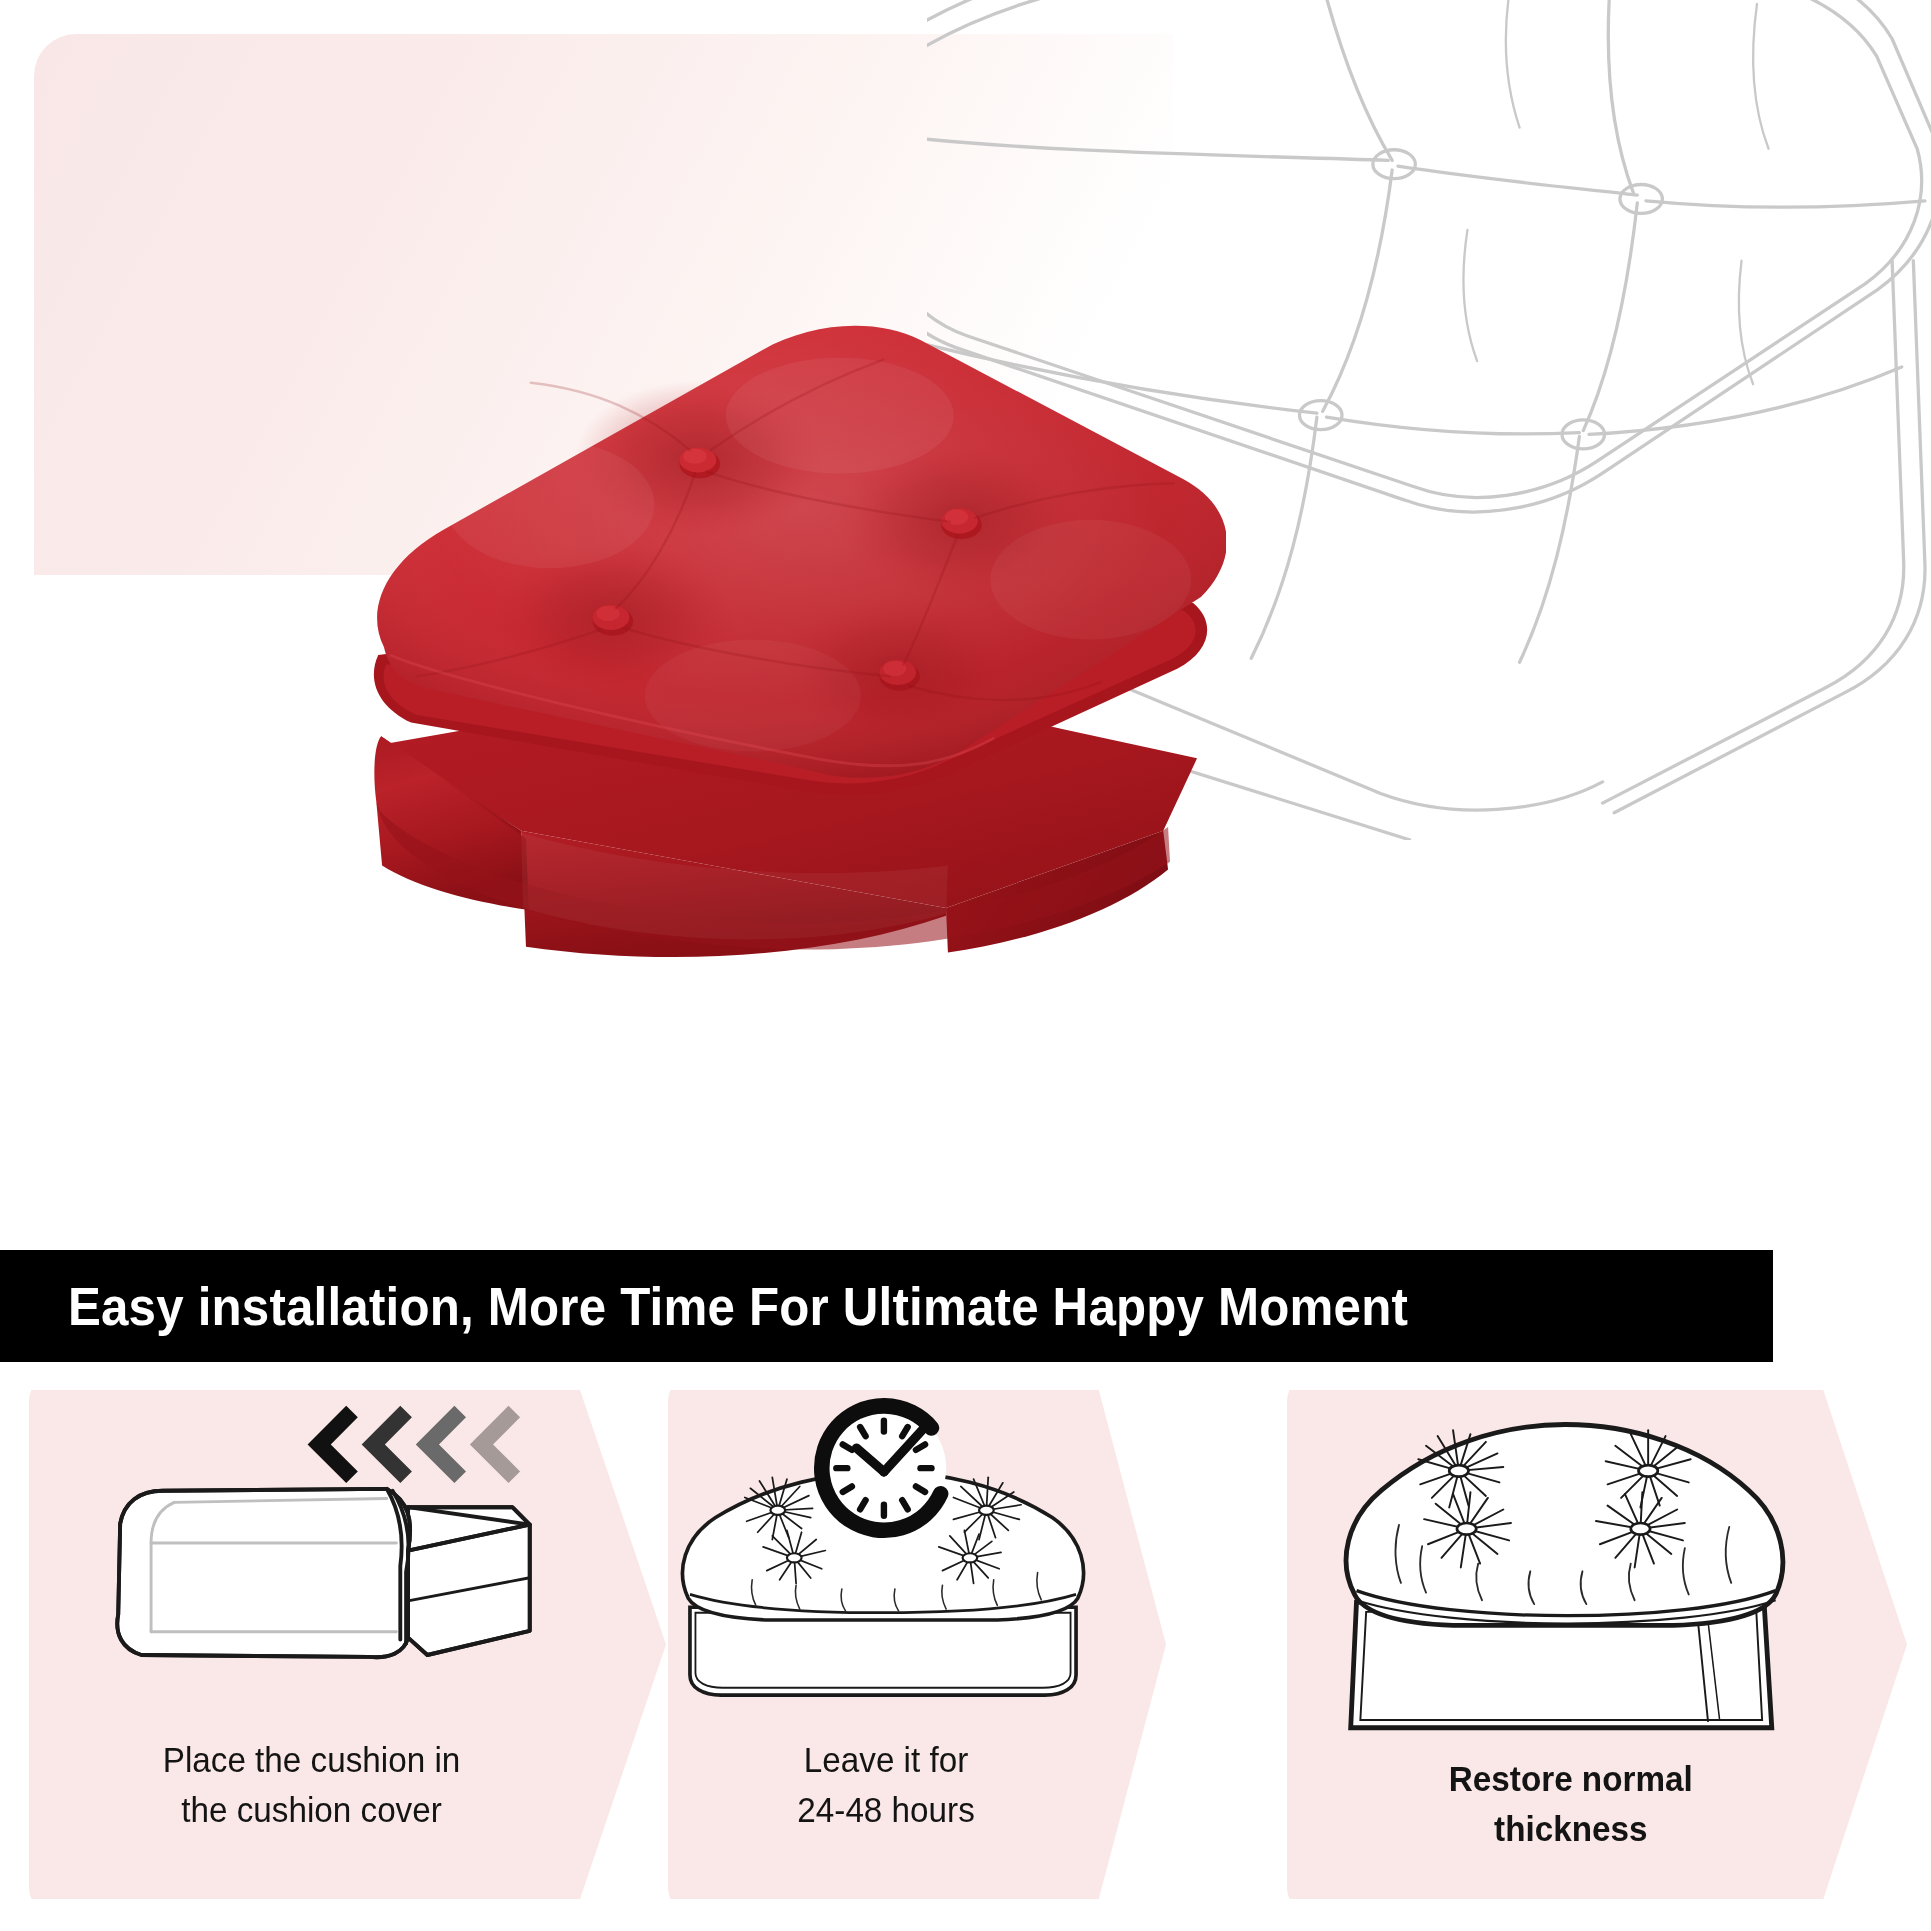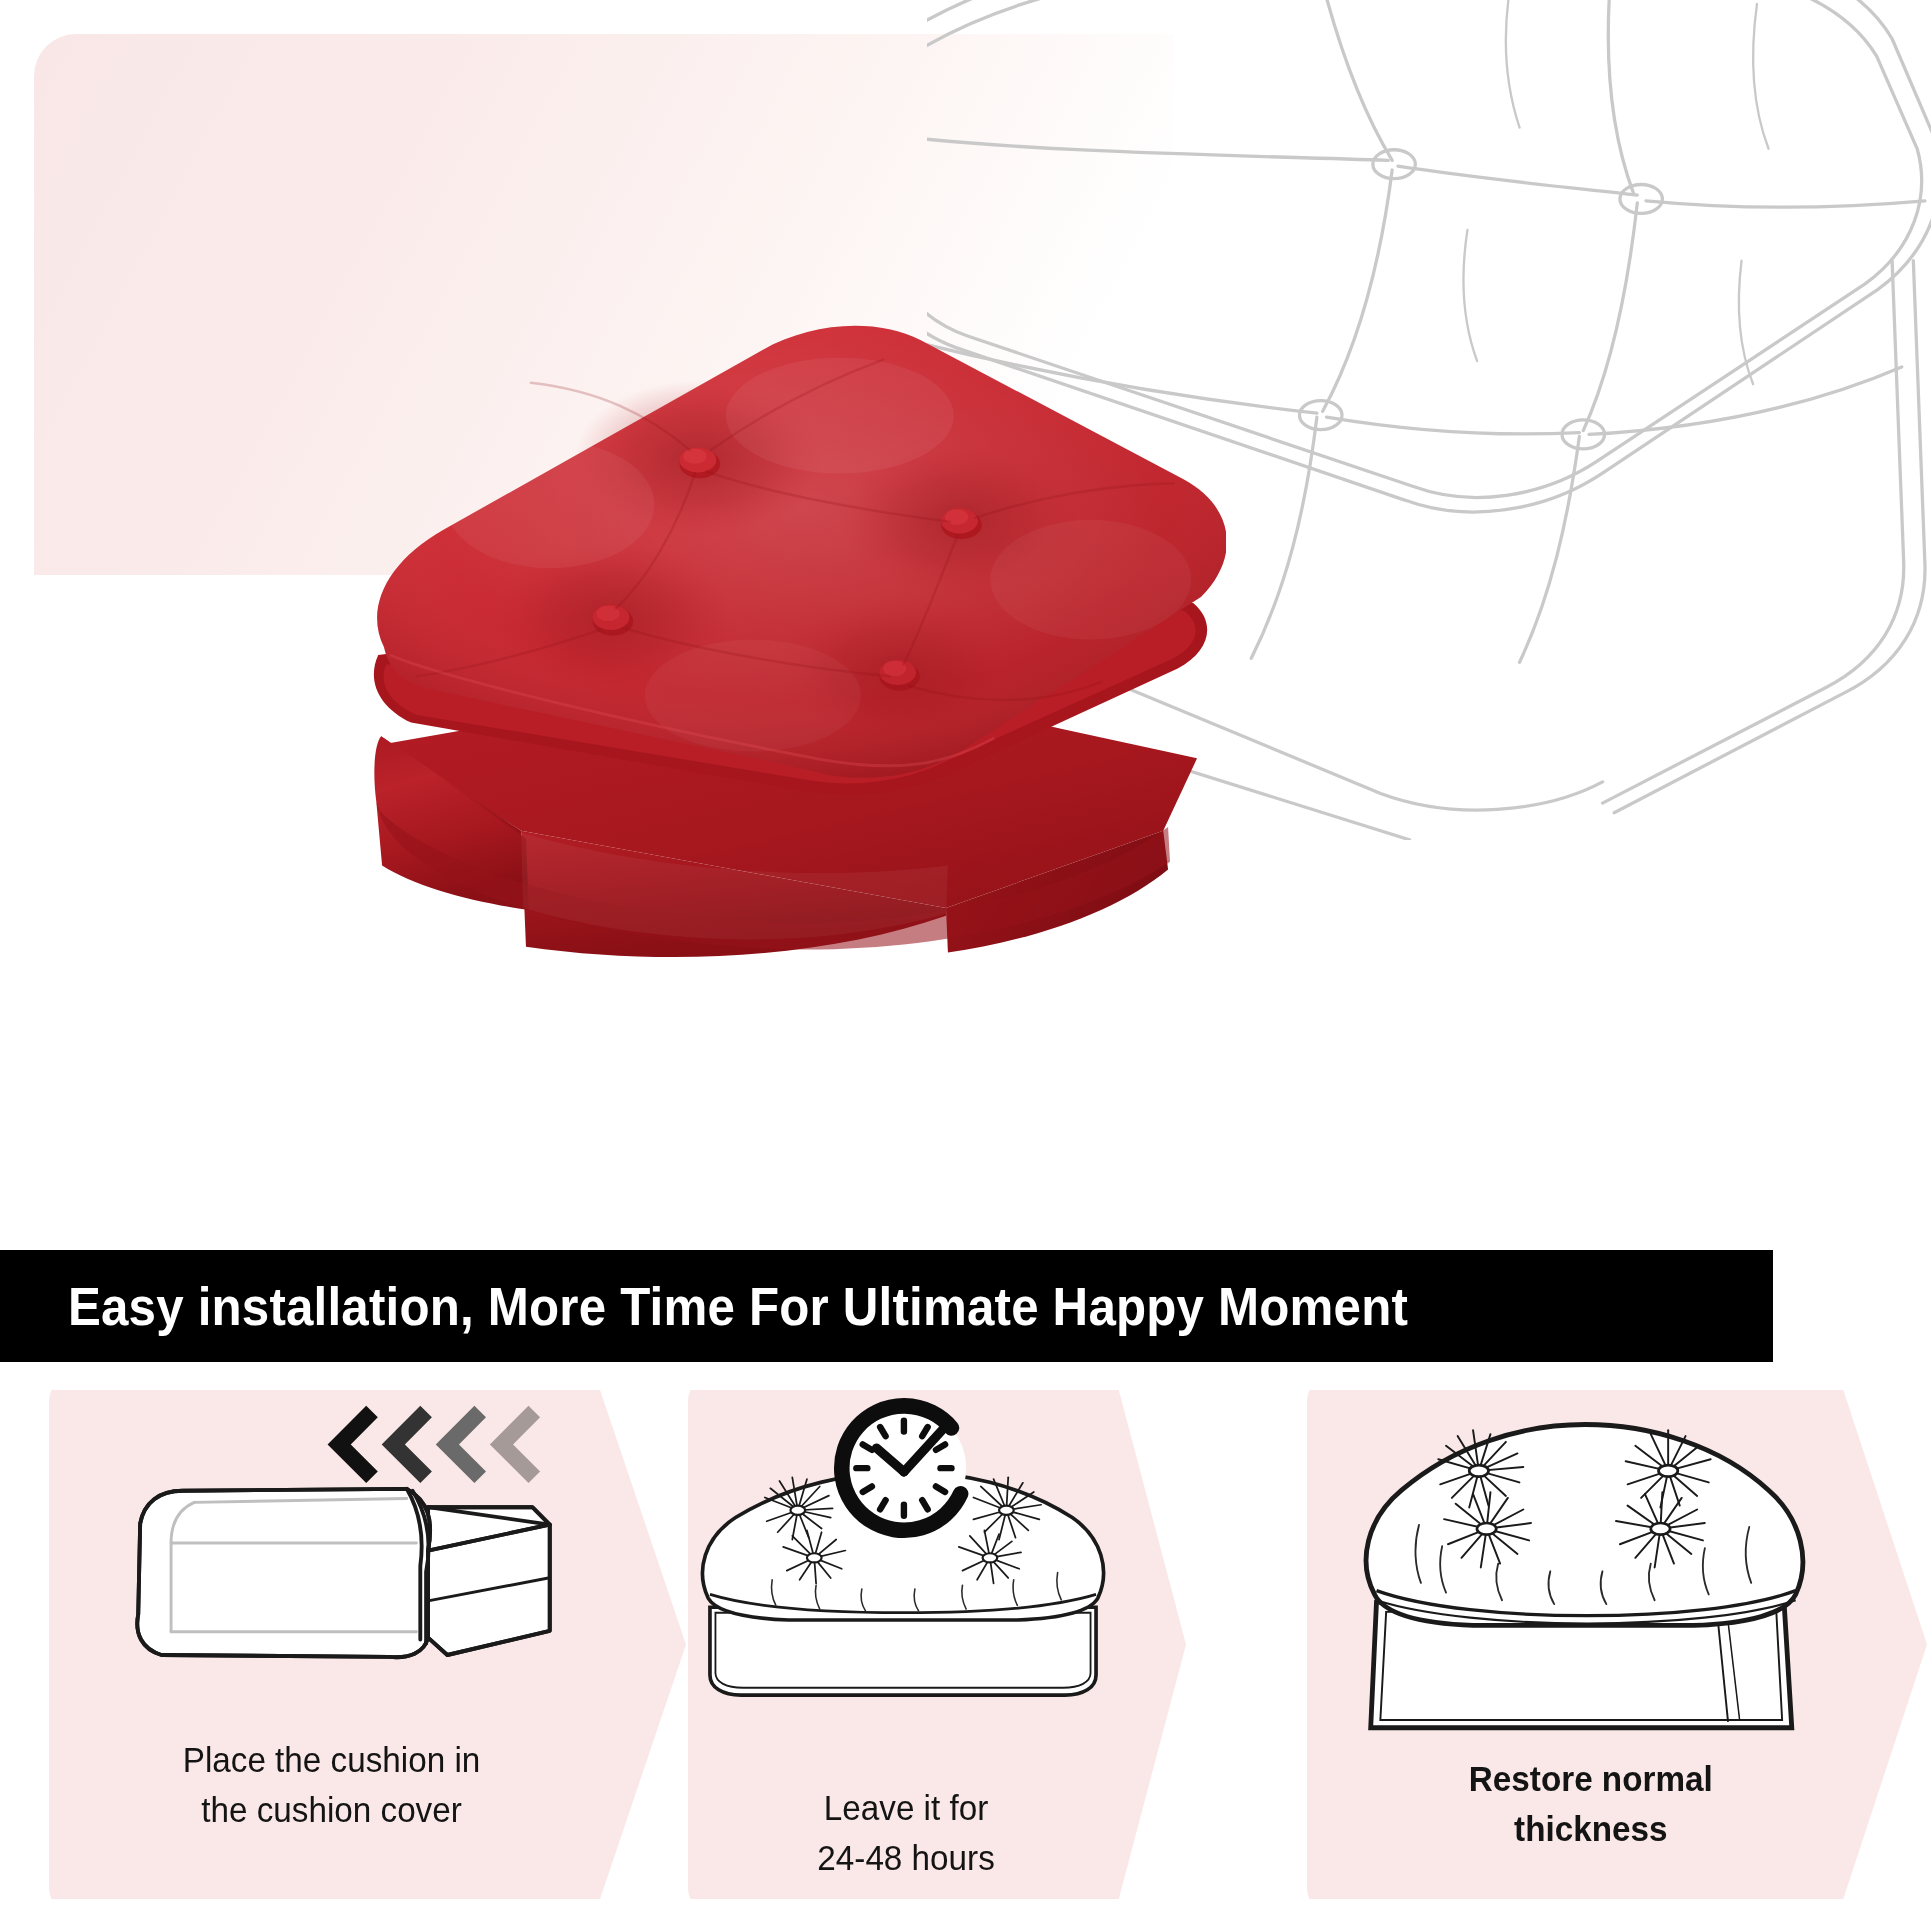--- a/index.html
+++ b/index.html
@@ -54,42 +54,42 @@
     transform:scaleX(.93); transform-origin:left center;
     white-space:nowrap;
   }
 
   
   #steps {
     position:absolute; left:0; top:1376px; width:1931px; height:537px;
   }
   .step {
     position:absolute; top:0; height:537px;
-    display:flex; flex-direction:column; align-items:center;margin-left:20px;
+    display:flex; flex-direction:column; align-items:center;
   }
   .step-bg {
     position:absolute; inset:0; width:100%; height:100%;
     background:#f9e8e7;
     -webkit-clip-path:polygon(0 2.6%,86.5% 2.6%,100% 50%,86.5% 97.4%,0 97.4%);
     clip-path:polygon(0 2.6%,86.5% 2.6%,100% 50%,86.5% 97.4%,0 97.4%);
     border-radius:25px;
   }
   .step-art {
     position:relative; z-index:2;
     width:100%; height:359px;
     display:flex; align-items:center; justify-content:center;
   }
   .step-caption {
     position:relative; z-index:2;
     text-align:center; font-size:35px; color:#141414;
     line-height:1.42; white-space:pre-line;
     transform:scaleX(.95);
   }
   #step1 { left:29px;   width:637px; }
-  #step2 { left:668px;  width:498px;gap:48px; }
+  #step2 { left:668px;  width:498px; }
   #step3 { left:1287px; width:620px;font-weight:bold; }
   #step1 .step-art { padding-right:77px; }
   #step1 .step-caption { padding-right:75px; }
   #step2 .step-art { padding-right:68px; }
   #step2 .step-caption { padding-right:66px; }
   #step3 .step-art { padding-right:58px; }
   #step3 .step-caption { padding-right:56px; }
   #step3 .step-art { height:378px; }
 </style>
 </head>

